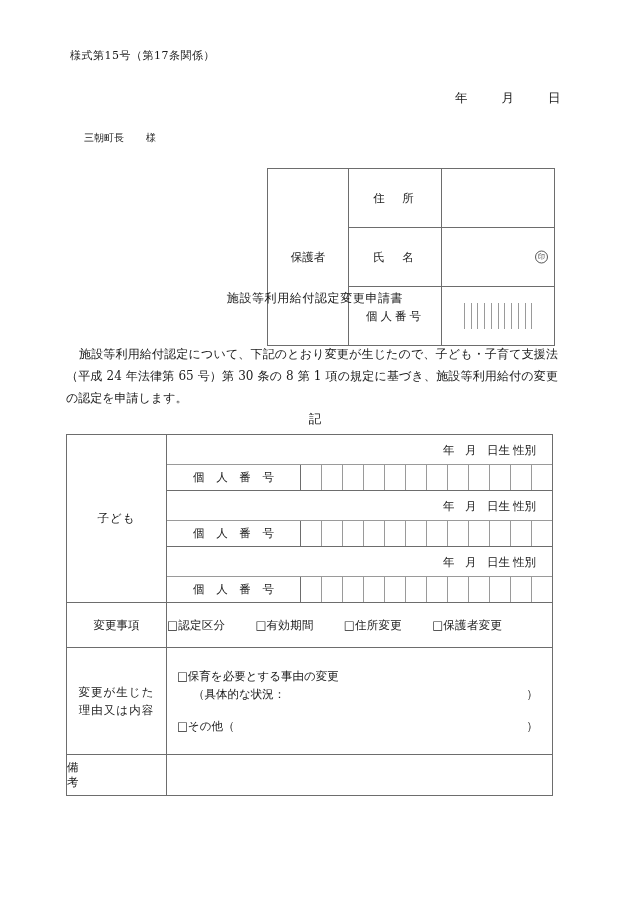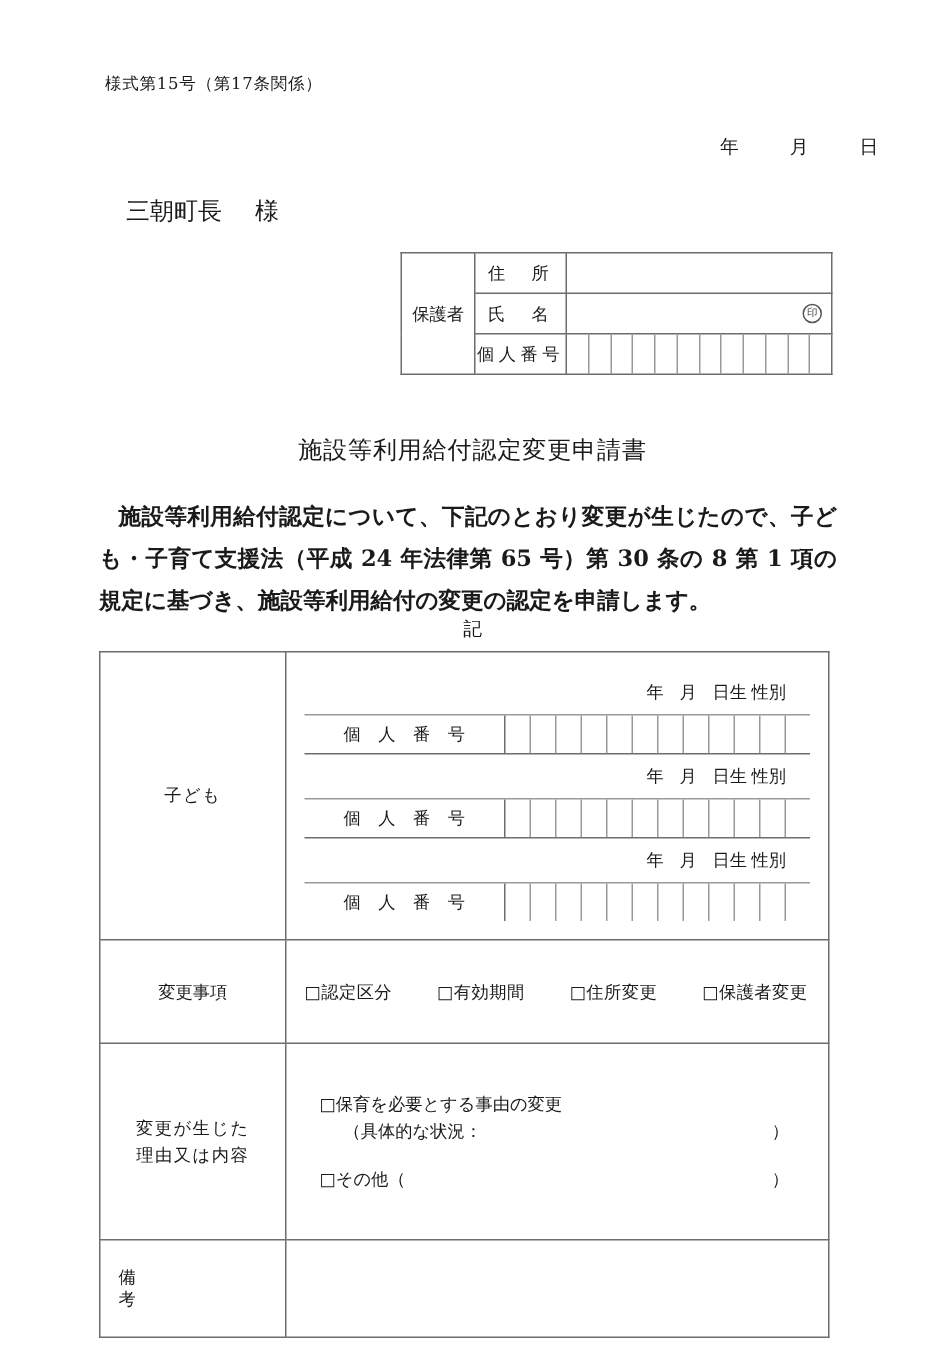--- a/index.html
+++ b/index.html
@@ -24,50 +24,50 @@
   .form-no {
     position: absolute;
     left: 70px;
     top: 48px;
     font-size: 11px;
     letter-spacing: 0.5px;
     white-space: nowrap;
   }
   .date-line {
     position: absolute;
-    left: 480px;
+    left: 455px;
     top: 90px;
     font-size: 12.5px;
     white-space: nowrap;
   }
   .date-line span { display: inline-block; }
   .date-gap { width: 26px; }
   .addressee {
     position: absolute;
     left: 84px;
     top: 131px;
-    font-size: 16px;
+    font-size: 10px;
     white-space: nowrap;
   }
   .addressee .sama { margin-left: 22px; }
 
   
   .guardian-table {
     position: absolute;
     left: 267px;
     top: 168px;
     border-collapse: collapse;
     table-layout: fixed;
     width: 288px;
     font-size: 11.5px;
   }
   .guardian-table td {
     border: 1px solid #6d6d6d;
     height: 26px;
-    padding: 0;
+    padding: 16px;
     text-align: center;
     vertical-align: middle;
   }
   .gt-label { width: 48px; letter-spacing: 0px; }
   .gt-sub   { width: 60px; letter-spacing: 3px; }
   .gt-value { position: relative; text-align: left; }
   .seal-mark {
     position: absolute;
     right: 6px;
     top: 50%;
@@ -89,33 +89,32 @@
   }
   .numbox-wrap .nb:last-child { border-right: none; }
 
   
   .doc-title {
     position: absolute;
     left: 0;
     top: 290px;
     width: 630px;
     text-align: center;
-    font-size: 16px;
+    font-size: 12px;
     letter-spacing: 0.6px;
   }
   .body-text {
     position: absolute;
     left: 66px;
-    top: 331px;
+    top: 343px;
     width: 492px;
-    font-size: 15px;
+    font-size: 12px;
     line-height: 1.85;
     text-align: justify;
     text-indent: 13px;
-    font-weight: bold;
   }
   .ki-mark {
     position: absolute;
     left: 0;
     top: 411px;
     width: 630px;
     text-align: center;
     font-size: 12.5px;
   }
 
@@ -124,21 +123,21 @@
     position: absolute;
     left: 66px;
     top: 434px;
     width: 487px;
     border-collapse: collapse;
     table-layout: fixed;
     font-size: 11.5px;
   }
   .main-table td {
     border: 1px solid #6d6d6d;
-    padding: 12px;
+    padding: 0;
     vertical-align: middle;
     margin-top: 14px;
   }
   .col-label { width: 99px; text-align: center; }
   .child-label { line-height: 1.6; letter-spacing: 1px; }
 
   
   .child-head-cell {
     height: 29px;
     position: relative;

